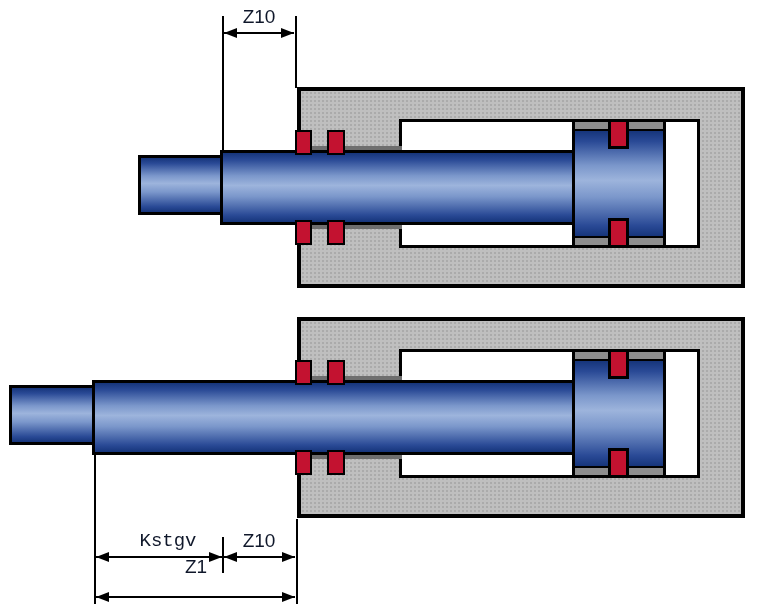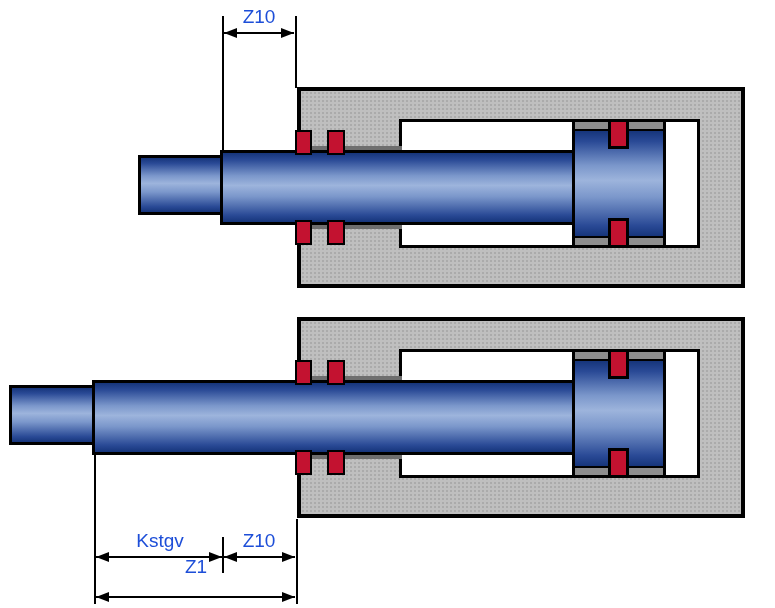--- a/index.html
+++ b/index.html
@@ -38,21 +38,21 @@
   }
   .seal-big{border-width:3px;}
 
   
   .vline{width:2px;background:var(--outline,#000);}
   .hline{height:2px;background:var(--outline,#000);}
   .arr{width:0;height:0;border-top:5px solid transparent;border-bottom:5px solid transparent;}
   .arr.l{border-right:13px solid var(--outline,#000);}
   .arr.r{border-left:13px solid var(--outline,#000);}
   .dim-label{
-    font-size:19px;color:#1d4ed8;white-space:nowrap;
+    font-size:19px;color:#0f172a;white-space:nowrap;
     transform:translateX(-50%);
   }
 </style>
 </head>
 <body>
 
 <div class="canvas">
 
   <div>
     <div class="abs cyl-body" style="left:297px;top:87px;width:448px;height:201px;"></div>
@@ -112,21 +112,21 @@
   </div>
 
   <div>
     <div class="abs vline" style="left:94px;top:455px;height:149px;"></div>
     <div class="abs vline" style="left:222px;top:537px;height:36px;"></div>
     <div class="abs vline" style="left:296px;top:519px;height:85px;"></div>
 
     <div class="abs hline" style="left:96px;top:556px;width:126px;"></div>
     <div class="abs arr l" style="left:96px;top:552px;"></div>
     <div class="abs arr r" style="left:209px;top:552px;"></div>
-    <div class="abs dim-label" style="left:160px;top:530px;">Kstgv</div>
+    <div class="abs dim-label" style="left:168px;top:530px;font-family:Liberation Mono, monospace;">Kstgv</div>
 
     <div class="abs hline" style="left:224px;top:556px;width:71px;"></div>
     <div class="abs arr l" style="left:224px;top:552px;"></div>
     <div class="abs arr r" style="left:282px;top:552px;"></div>
     <div class="abs dim-label" style="left:259px;top:530px;">Z10</div>
 
     <div class="abs hline" style="left:96px;top:596px;width:199px;"></div>
     <div class="abs arr l" style="left:96px;top:592px;"></div>
     <div class="abs arr r" style="left:282px;top:592px;"></div>
     <div class="abs dim-label" style="left:196px;top:556px;">Z1</div>

